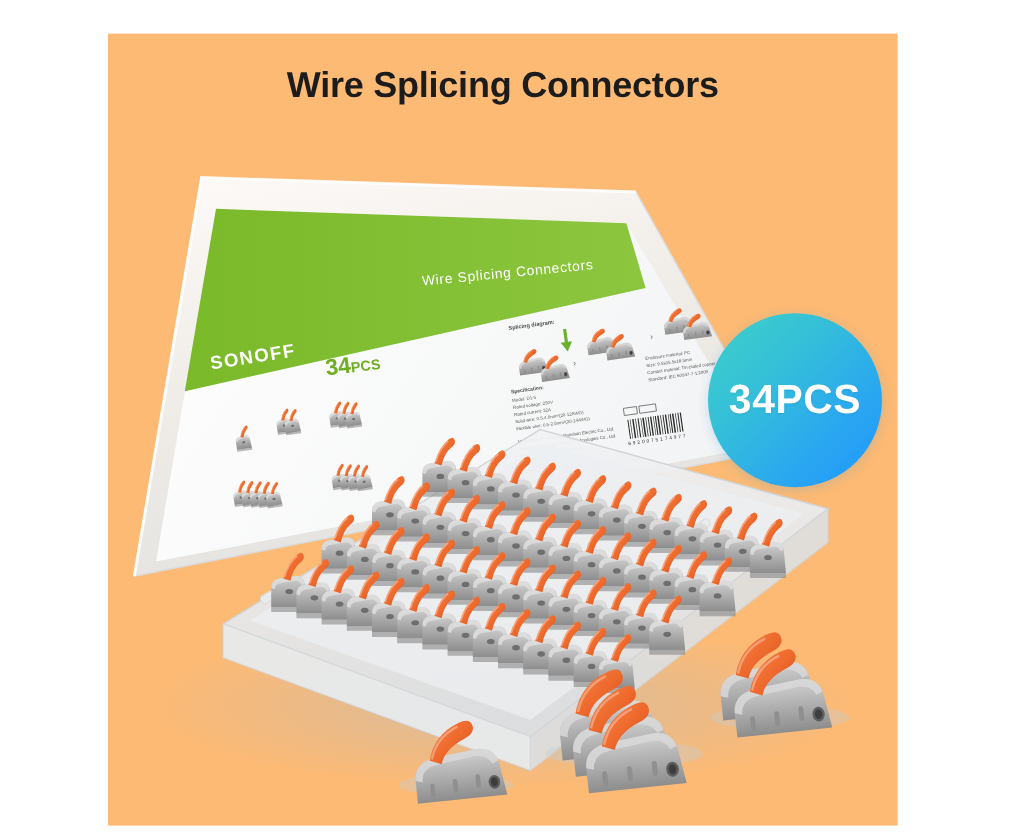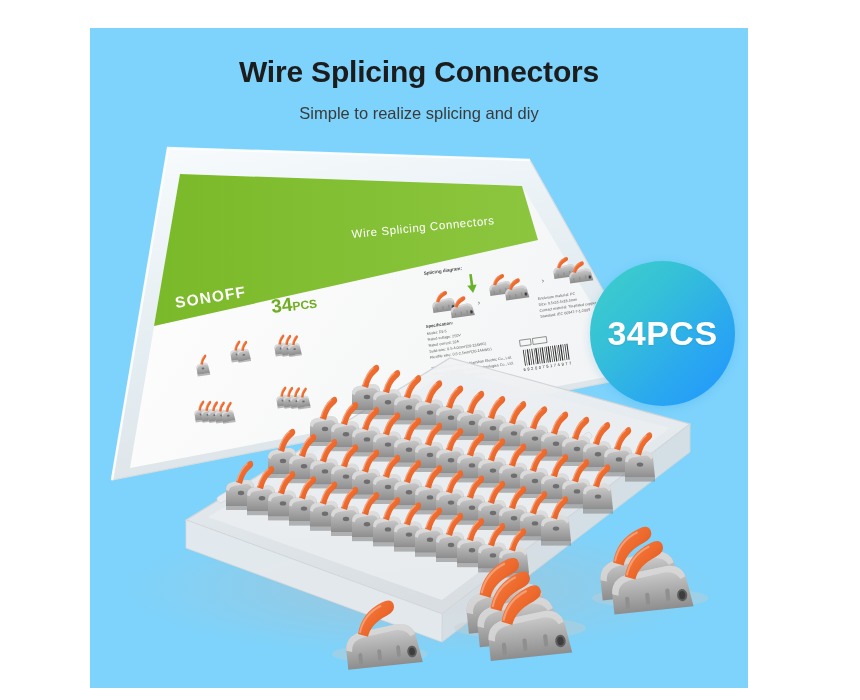--- a/index.html
+++ b/index.html
@@ -10,21 +10,21 @@
     overflow: hidden;
   }
 
   
   .page { position: relative; width: 860px; height: 700px; background: #ffffff; }
 
   .panel {
     position: absolute;
     left: 90px; top: 28px;
     width: 658px; height: 660px;
-    background: #7dd3fc;
+    background: #fdba74;
     overflow: hidden;
   }
 
   
   .heading { position: absolute; left: 0; top: 26px; width: 658px; text-align: center; }
   .title {
     font-size: 30px; font-weight: bold; color: #1c1c1c;
     letter-spacing: -0.2px; line-height: 1.2;
   }
   .subtitle {
@@ -52,21 +52,20 @@
   .scene svg { display: block; }
 </style>
 </head>
 <body>
 
 <div class="page">
   <div class="panel">
 
     <div class="heading">
       <div class="title">Wire Splicing Connectors</div>
-      <div class="subtitle">Simple to realize splicing and diy</div>
     </div>
 
     <div class="scene">
       <svg width="658" height="660" viewBox="0 0 658 660" xmlns="http://www.w3.org/2000/svg">
         <defs>
 
           <linearGradient id="lidG" x1="0" y1="0" x2="0.35" y2="1">
             <stop offset="0%" stop-color="#fdfdfd" stop-opacity="0.96"></stop>
             <stop offset="55%" stop-color="#eef0f1" stop-opacity="0.92"></stop>
             <stop offset="100%" stop-color="#e2e5e7" stop-opacity="0.94"></stop>

